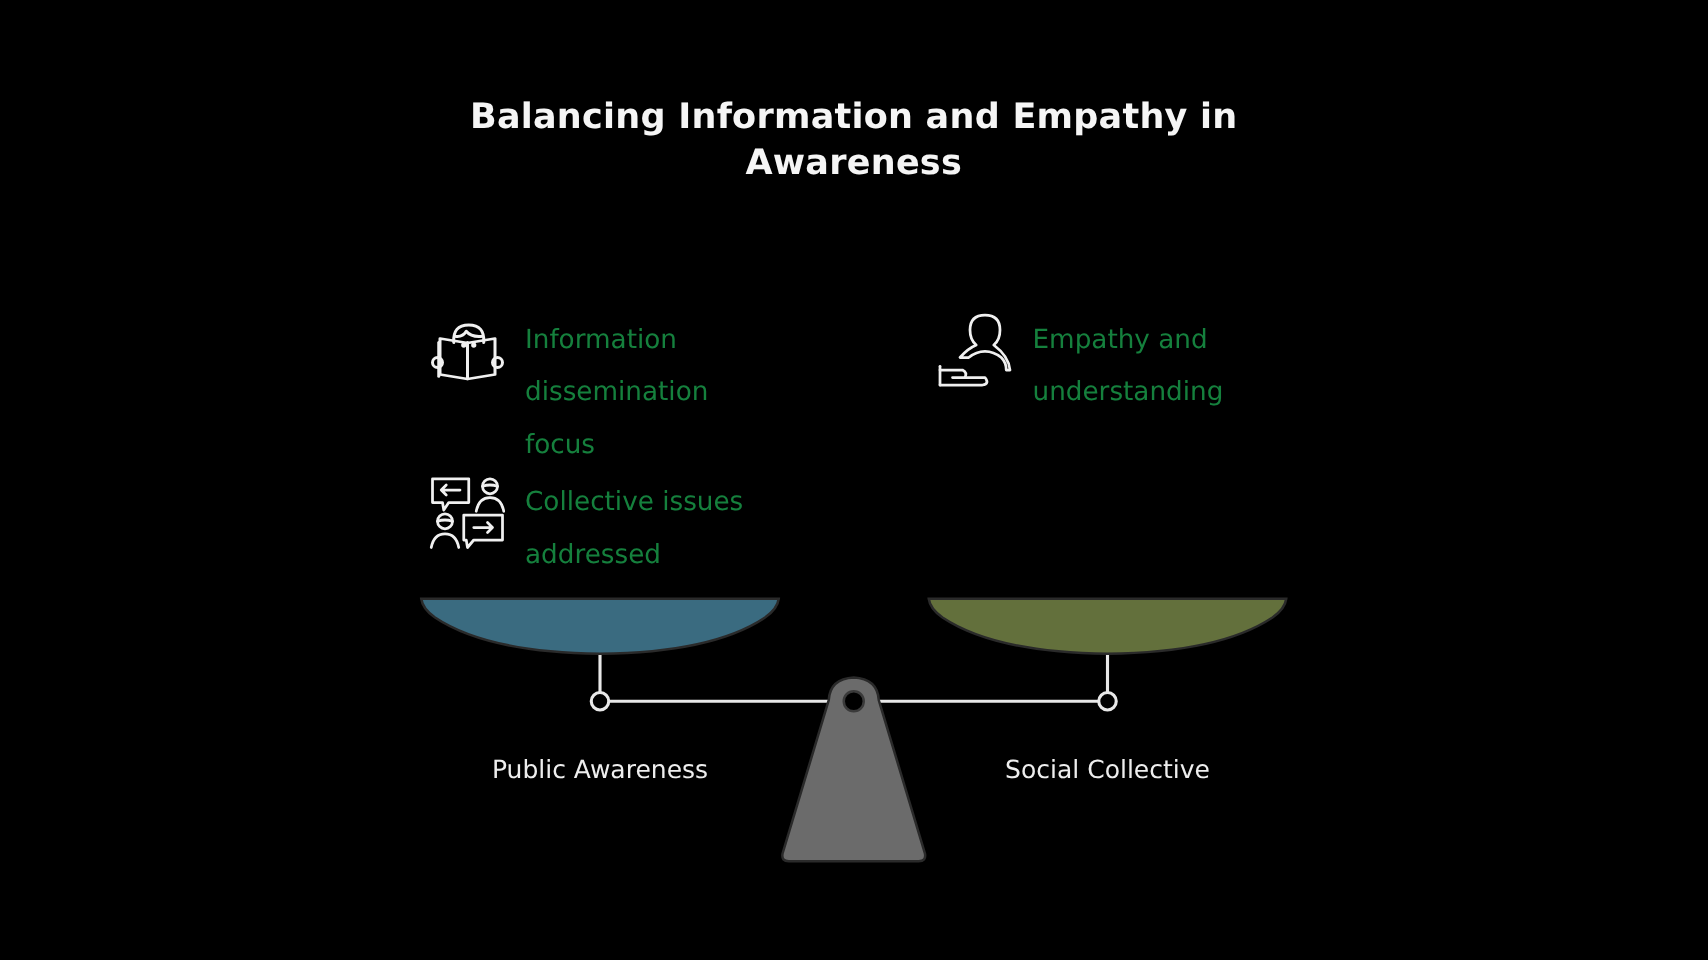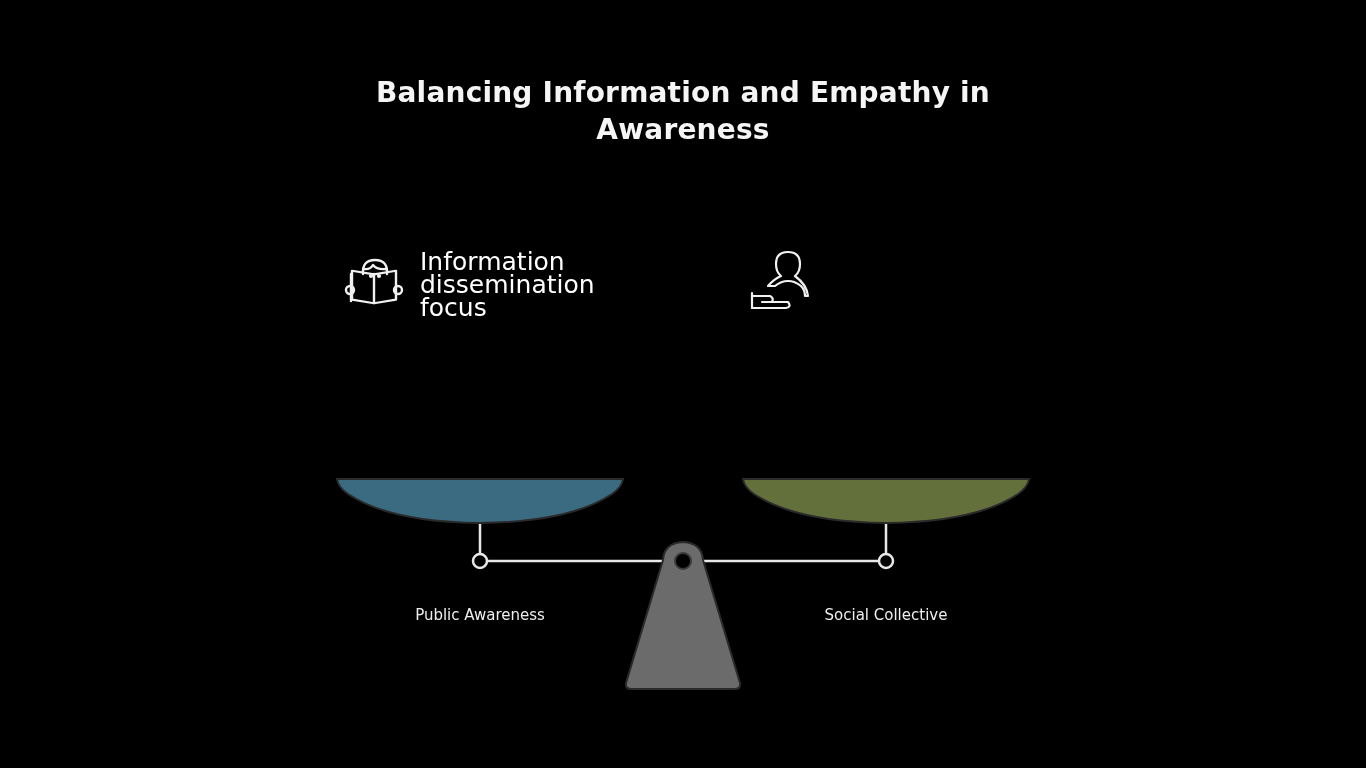--- a/index.html
+++ b/index.html
@@ -24,28 +24,28 @@
       position: absolute;
       display: flex; align-items: flex-start;
     }
     .item .icon {
       width: 62px; height: 62px;
       flex: 0 0 62px;
       display: flex; align-items: center; justify-content: center;
     }
     .item .label {
       margin-left: 16px;
-      font-size: 25px; line-height: 23px;
-      color: #ffffff;
+      font-size: 21px; line-height: 42px;
+      color: #15803d;
       white-space: pre-line;
     }
     .side-label {
       position: absolute;
       top: 600px;
-      font-size: 15px; line-height: 30px;
+      font-size: 20px; line-height: 30px;
       color: #eeeeee;
       text-align: center;
     }
     svg.scale { position: absolute; left: 0; top: 0; }
   </style>
 </head>
 <body>
 
 <div class="canvas">
 
@@ -79,29 +79,49 @@
         <line x1="32" y1="24" x2="32" y2="53"></line>
         <circle cx="8" cy="40" r="4"></circle>
         <circle cx="56" cy="40" r="4"></circle>
       </svg>
     </div>
     <div class="label">Information
 dissemination
 focus</div>
   </div>
 
+  <div class="item" style="left:342px; top:380px;">
+    <div class="icon">
+      <svg width="62" height="62" viewBox="0 0 62 62" fill="none" stroke="#f0f0f0" stroke-width="2.2" stroke-linecap="round" stroke-linejoin="round">
+        <path d="M4 3 L33 3 L33 22 L17 22 L13 28 L12 22 L4 22 Z"></path>
+        <path d="M26 12 L11 12 M15 8 L11 12 L15 16"></path>
+        <circle cx="50" cy="9" r="6"></circle>
+        <path d="M44 9 Q50 7 56 9"></path>
+        <path d="M39 29 Q41 18 50 18 Q59 18 61 29"></path>
+        <circle cx="14" cy="37" r="6"></circle>
+        <path d="M8 37 Q14 35 20 37"></path>
+        <path d="M3 58 Q5 47 14 47 Q23 47 25 58"></path>
+        <path d="M29 32 L60 32 L60 52 L37 52 L32 58 L31 52 L29 52 Z"></path>
+        <path d="M37 42 L52 42 M48 38 L52 42 L48 46"></path>
+      </svg>
+    </div>
+    <div class="label">Collective issues
+addressed</div>
+  </div>
 
   <div class="item" style="left:748px; top:250px;">
     <div class="icon">
       <svg width="62" height="62" viewBox="0 0 62 62" fill="none" stroke="#f0f0f0" stroke-width="2.2" stroke-linecap="round" stroke-linejoin="round">
         <path d="M42 -1 Q30 -1 30 11 Q30 19 35 23 Q28 26 22 33 L29 33 Q35 28 42 28 Q49 28 55 33 Q59 37 59 43 L62 43 Q61 32 49 23 Q54 19 54 11 Q54 -1 42 -1 Z" transform="translate(-2,3)"></path>
         <path d="M4 43 L4 58"></path>
         <path d="M4 46 L22 46 Q26 48 24 52 L14 52"></path>
         <path d="M4 58 L38 58 Q44 57 40 52 L24 52"></path>
       </svg>
     </div>
+    <div class="label">Empathy and
+understanding</div>
   </div>
 
 
   <div class="side-label" style="left:360px; width:240px;">Public Awareness</div>
   <div class="side-label" style="left:766px; width:240px;">Social Collective</div>
 
 </div>
 
 </body></html>

